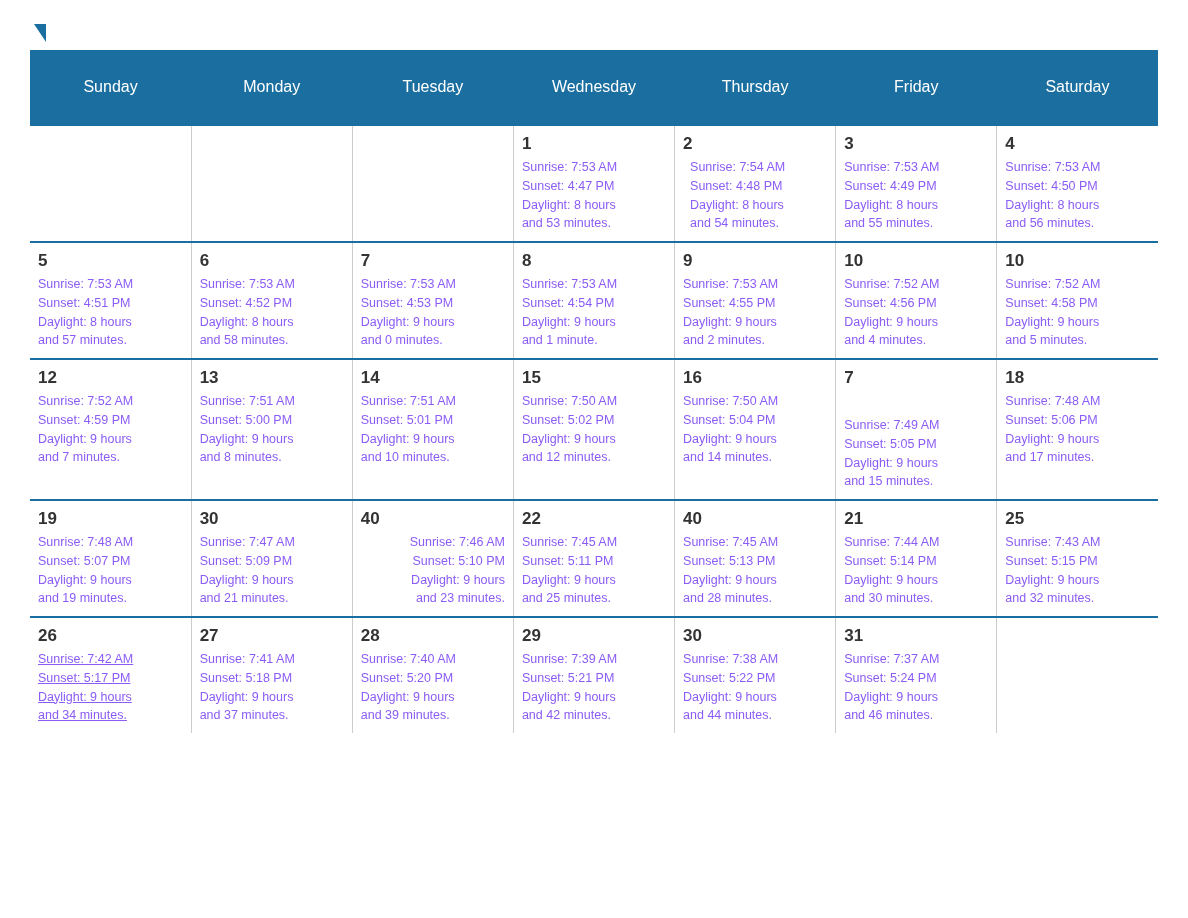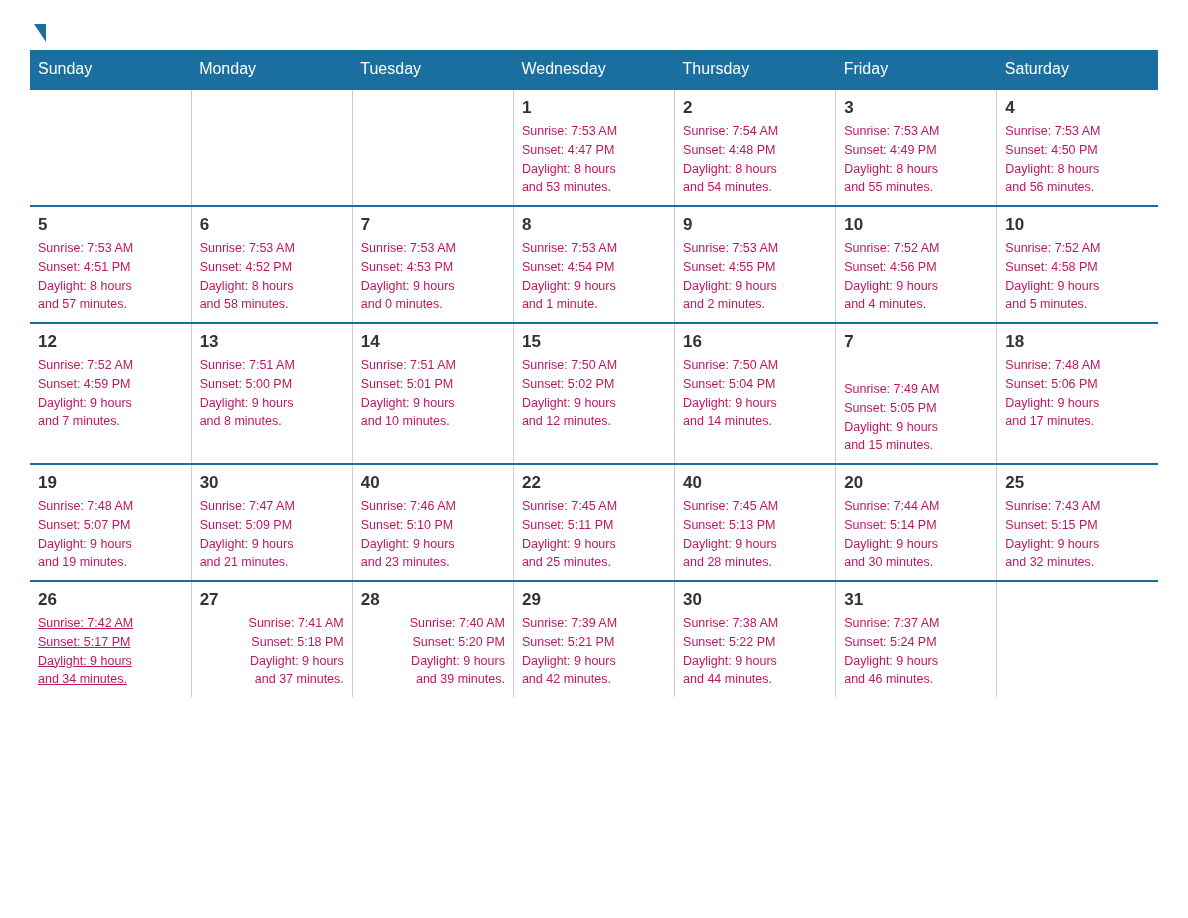--- a/index.html
+++ b/index.html
@@ -64,22 +64,22 @@
       border-collapse: collapse;
       margin-top: 10px;
     }
     .calendar thead tr {
       background-color: #1a6fa0;
     }
     .calendar thead th {
       color: #fff;
       font-size: 16px;
       font-weight: normal;
-      padding: 10px 8px;
-      text-align: left;
+      padding: 28px 8px;
+      text-align: center;
       border: none;
       margin-top: 44px;
     }
     .calendar tbody td {
       vertical-align: top;
       border-top: 2px solid #1a6fa0;
       border-right: 1px solid #ccc;
       padding: 8px 8px;
       width: 14.28%;
       font-size: 13px;
@@ -92,21 +92,21 @@
     .day-number {
       font-size: 17px;
       font-weight: bold;
       color: #333;
       display: block;
       margin-bottom: 4px;
     }
     .day-info {
       font-size: 12.5px;
       line-height: 1.5;
-      color: #be185d;
+      color: #8b5cf6;
     }
     .empty-cell {
       background: #fff;
       border-top: 2px solid #1a6fa0;
     }
   </style>
 </head>
 <body>
 
 <div class="header">
@@ -142,21 +142,21 @@
         <td class="empty-cell"></td>
         <td>
           <span class="day-number">1</span>
           <div class="day-info" style="white-space: pre-line;">Sunrise: 7:53 AM
 Sunset: 4:47 PM
 Daylight: 8 hours
 and 53 minutes.</div>
         </td>
         <td>
           <span class="day-number">2</span>
-          <div class="day-info" style="white-space: pre-line;">Sunrise: 7:54 AM
+          <div class="day-info" style="white-space: pre-line; margin-left: 7px;">Sunrise: 7:54 AM
 Sunset: 4:48 PM
 Daylight: 8 hours
 and 54 minutes.</div>
         </td>
         <td>
           <span class="day-number">3</span>
           <div class="day-info" style="white-space: pre-line;">Sunrise: 7:53 AM
 Sunset: 4:49 PM
 Daylight: 8 hours
 and 55 minutes.</div>
@@ -281,41 +281,41 @@
         </td>
         <td>
           <span class="day-number">30</span>
           <div class="day-info" style="white-space: pre-line;">Sunrise: 7:47 AM
 Sunset: 5:09 PM
 Daylight: 9 hours
 and 21 minutes.</div>
         </td>
         <td>
           <span class="day-number">40</span>
-          <div class="day-info" style="white-space: pre-line;">Sunrise: 7:46 AM
+          <div class="day-info" style="white-space: pre-line; text-align: right;">Sunrise: 7:46 AM
 Sunset: 5:10 PM
 Daylight: 9 hours
 and 23 minutes.</div>
         </td>
         <td>
           <span class="day-number">22</span>
           <div class="day-info" style="white-space: pre-line;">Sunrise: 7:45 AM
 Sunset: 5:11 PM
 Daylight: 9 hours
 and 25 minutes.</div>
         </td>
         <td>
           <span class="day-number">40</span>
           <div class="day-info" style="white-space: pre-line;">Sunrise: 7:45 AM
 Sunset: 5:13 PM
 Daylight: 9 hours
 and 28 minutes.</div>
         </td>
         <td>
-          <span class="day-number">20</span>
+          <span class="day-number">21</span>
           <div class="day-info" style="white-space: pre-line;">Sunrise: 7:44 AM
 Sunset: 5:14 PM
 Daylight: 9 hours
 and 30 minutes.</div>
         </td>
         <td>
           <span class="day-number">25</span>
           <div class="day-info" style="white-space: pre-line;">Sunrise: 7:43 AM
 Sunset: 5:15 PM
 Daylight: 9 hours
@@ -325,28 +325,28 @@
       <tr>
         <td>
           <span class="day-number">26</span>
           <div class="day-info" style="white-space: pre-line; text-decoration: underline;">Sunrise: 7:42 AM
 Sunset: 5:17 PM
 Daylight: 9 hours
 and 34 minutes.</div>
         </td>
         <td>
           <span class="day-number">27</span>
-          <div class="day-info" style="white-space: pre-line; text-align: right;">Sunrise: 7:41 AM
+          <div class="day-info" style="white-space: pre-line;">Sunrise: 7:41 AM
 Sunset: 5:18 PM
 Daylight: 9 hours
 and 37 minutes.</div>
         </td>
         <td>
           <span class="day-number">28</span>
-          <div class="day-info" style="white-space: pre-line; text-align: right;">Sunrise: 7:40 AM
+          <div class="day-info" style="white-space: pre-line;">Sunrise: 7:40 AM
 Sunset: 5:20 PM
 Daylight: 9 hours
 and 39 minutes.</div>
         </td>
         <td>
           <span class="day-number">29</span>
           <div class="day-info" style="white-space: pre-line;">Sunrise: 7:39 AM
 Sunset: 5:21 PM
 Daylight: 9 hours
 and 42 minutes.</div>

